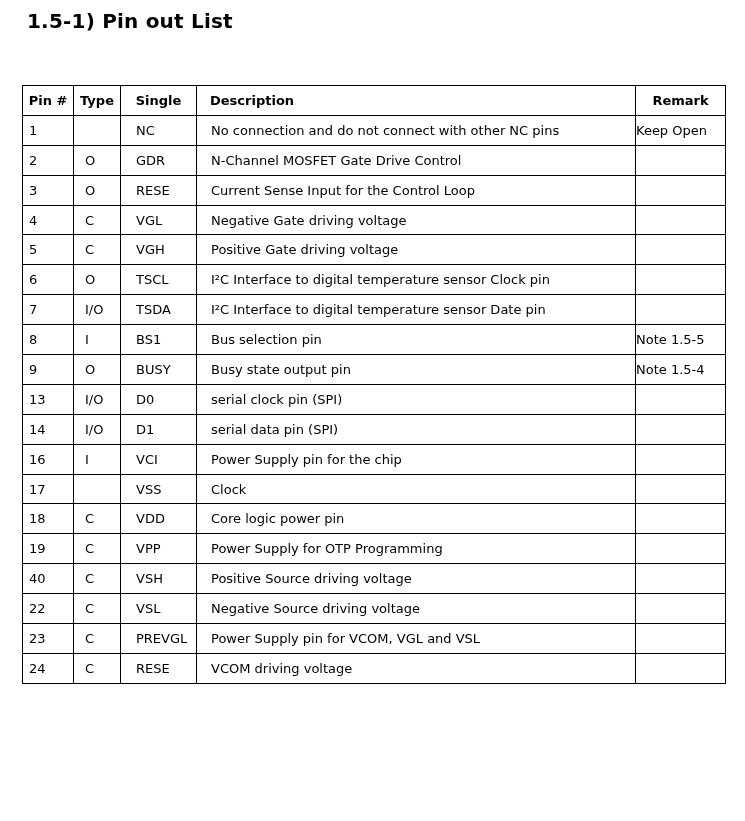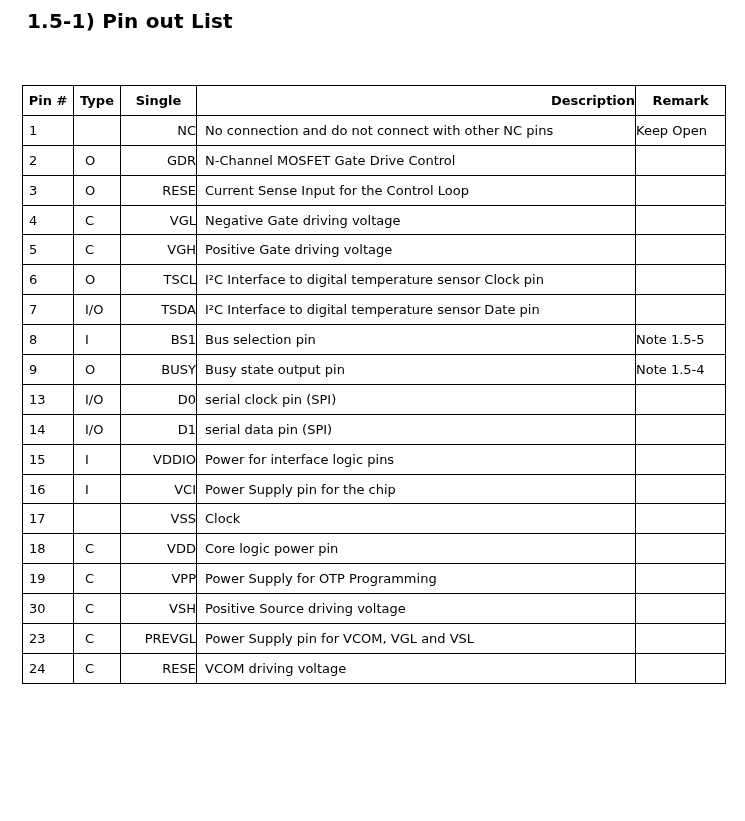--- a/index.html
+++ b/index.html
@@ -40,27 +40,27 @@
   }
   
   col.c-pin    { width: 51px; }
   col.c-type   { width: 47px; }
   col.c-single { width: 76px; }
   col.c-desc   { width: 439px; }
   col.c-remark { width: 90px; }
 
   
   table.pinout th { font-weight: bold; text-align: center; }
-  table.pinout th.h-desc { text-align: right; padding-left: 4px; }
+  table.pinout th.h-desc { text-align: left; padding-left: 13px; }
 
   
   td.d-pin    { text-align: left; padding-left: 6px; }
   td.d-type   { text-align: left; padding-left: 11px; }
-  td.d-single { text-align: right; padding-left: 6px; }
-  td.d-desc   { text-align: left; padding-left: 8px; }
+  td.d-single { text-align: left; padding-left: 15px; }
+  td.d-desc   { text-align: left; padding-left: 14px; }
   td.d-remark { text-align: left; }
 </style>
 </head>
 <body>
 
 <div class="doc-title">1.5-1) Pin out List</div>
 
 <table class="pinout">
   <colgroup>
     <col class="c-pin">
@@ -163,27 +163,20 @@
   </tr>
 
   <tr>
     <td class="d-pin">14</td>
     <td class="d-type">I/O</td>
     <td class="d-single">D1</td>
     <td class="d-desc">serial data pin (SPI)</td>
     <td class="d-remark"></td>
   </tr>
 
-  <tr>
-    <td class="d-pin">15</td>
-    <td class="d-type">I</td>
-    <td class="d-single">VDDIO</td>
-    <td class="d-desc">Power for interface logic pins</td>
-    <td class="d-remark"></td>
-  </tr>
 
   <tr>
     <td class="d-pin">16</td>
     <td class="d-type">I</td>
     <td class="d-single">VCI</td>
     <td class="d-desc">Power Supply pin for the chip</td>
     <td class="d-remark"></td>
   </tr>
 
   <tr>
@@ -204,28 +197,35 @@
 
   <tr>
     <td class="d-pin">19</td>
     <td class="d-type">C</td>
     <td class="d-single">VPP</td>
     <td class="d-desc">Power Supply for OTP Programming</td>
     <td class="d-remark"></td>
   </tr>
 
   <tr>
-    <td class="d-pin">30</td>
+    <td class="d-pin">40</td>
     <td class="d-type">C</td>
     <td class="d-single">VSH</td>
     <td class="d-desc">Positive Source driving voltage</td>
     <td class="d-remark"></td>
   </tr>
 
 
+  <tr>
+    <td class="d-pin">22</td>
+    <td class="d-type">C</td>
+    <td class="d-single">VSL</td>
+    <td class="d-desc">Negative Source driving voltage</td>
+    <td class="d-remark"></td>
+  </tr>
 
   <tr>
     <td class="d-pin">23</td>
     <td class="d-type">C</td>
     <td class="d-single">PREVGL</td>
     <td class="d-desc">Power Supply pin for VCOM, VGL and VSL</td>
     <td class="d-remark"></td>
   </tr>
 
   <tr>

